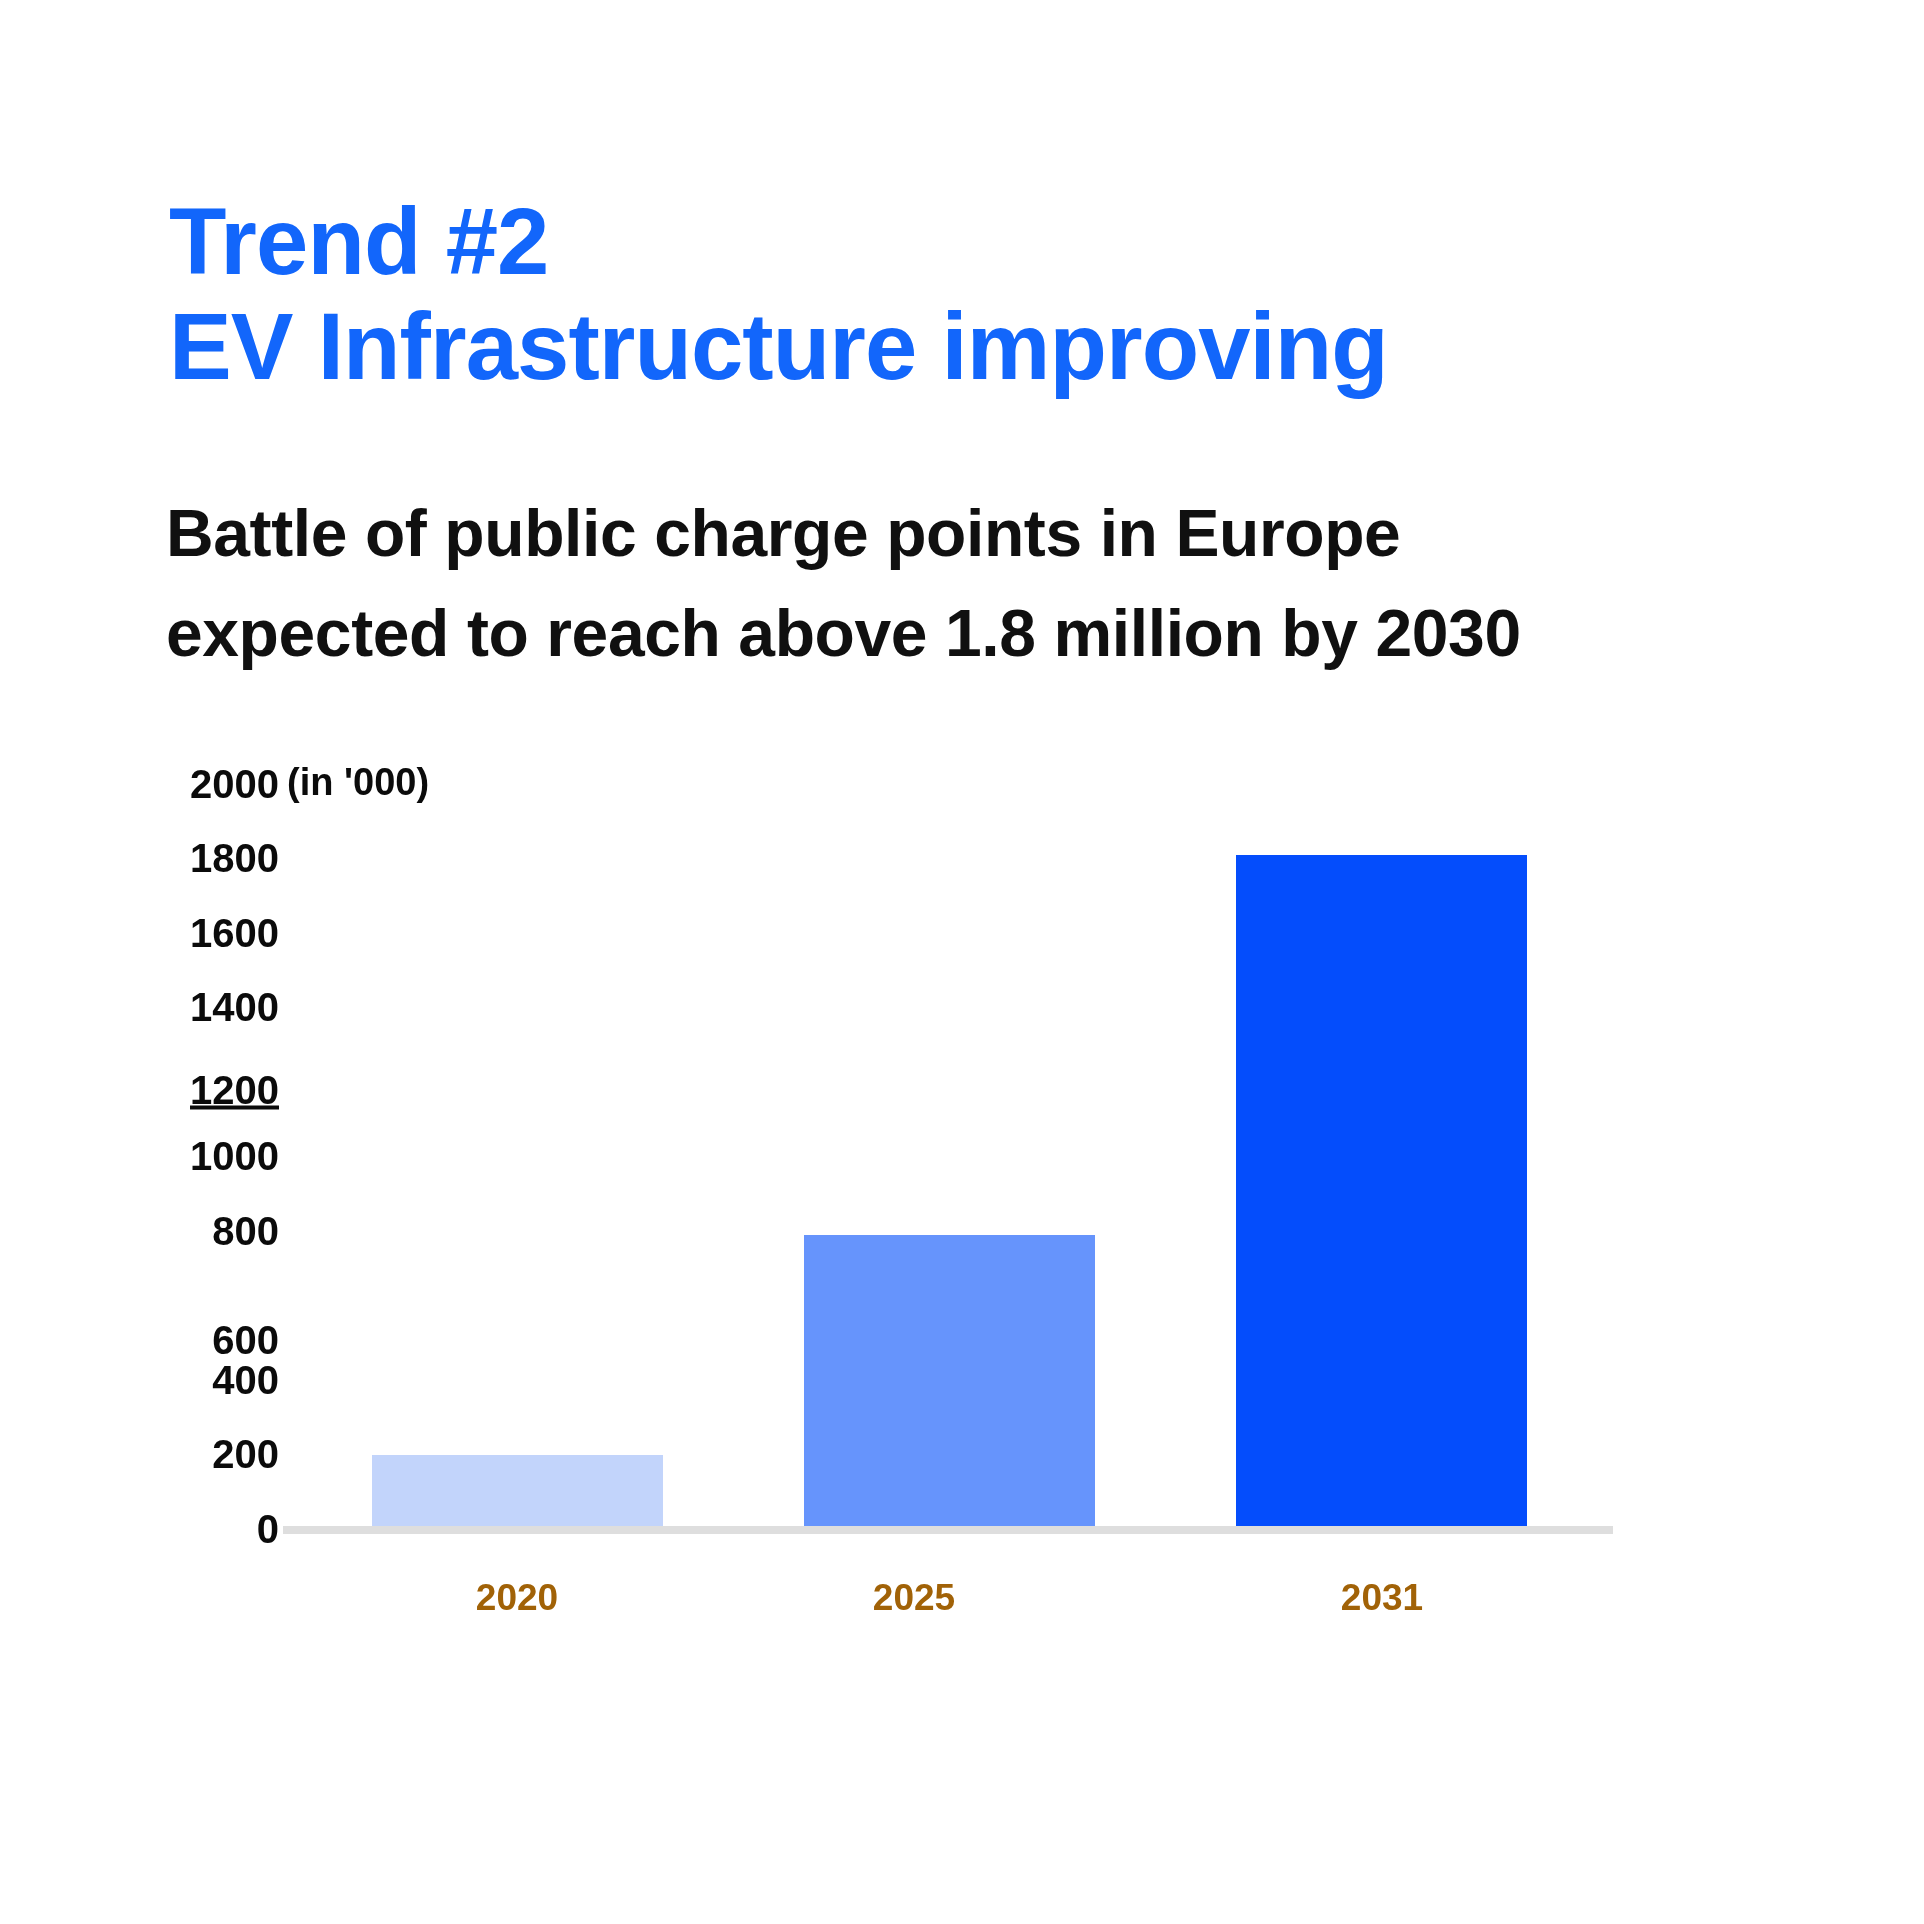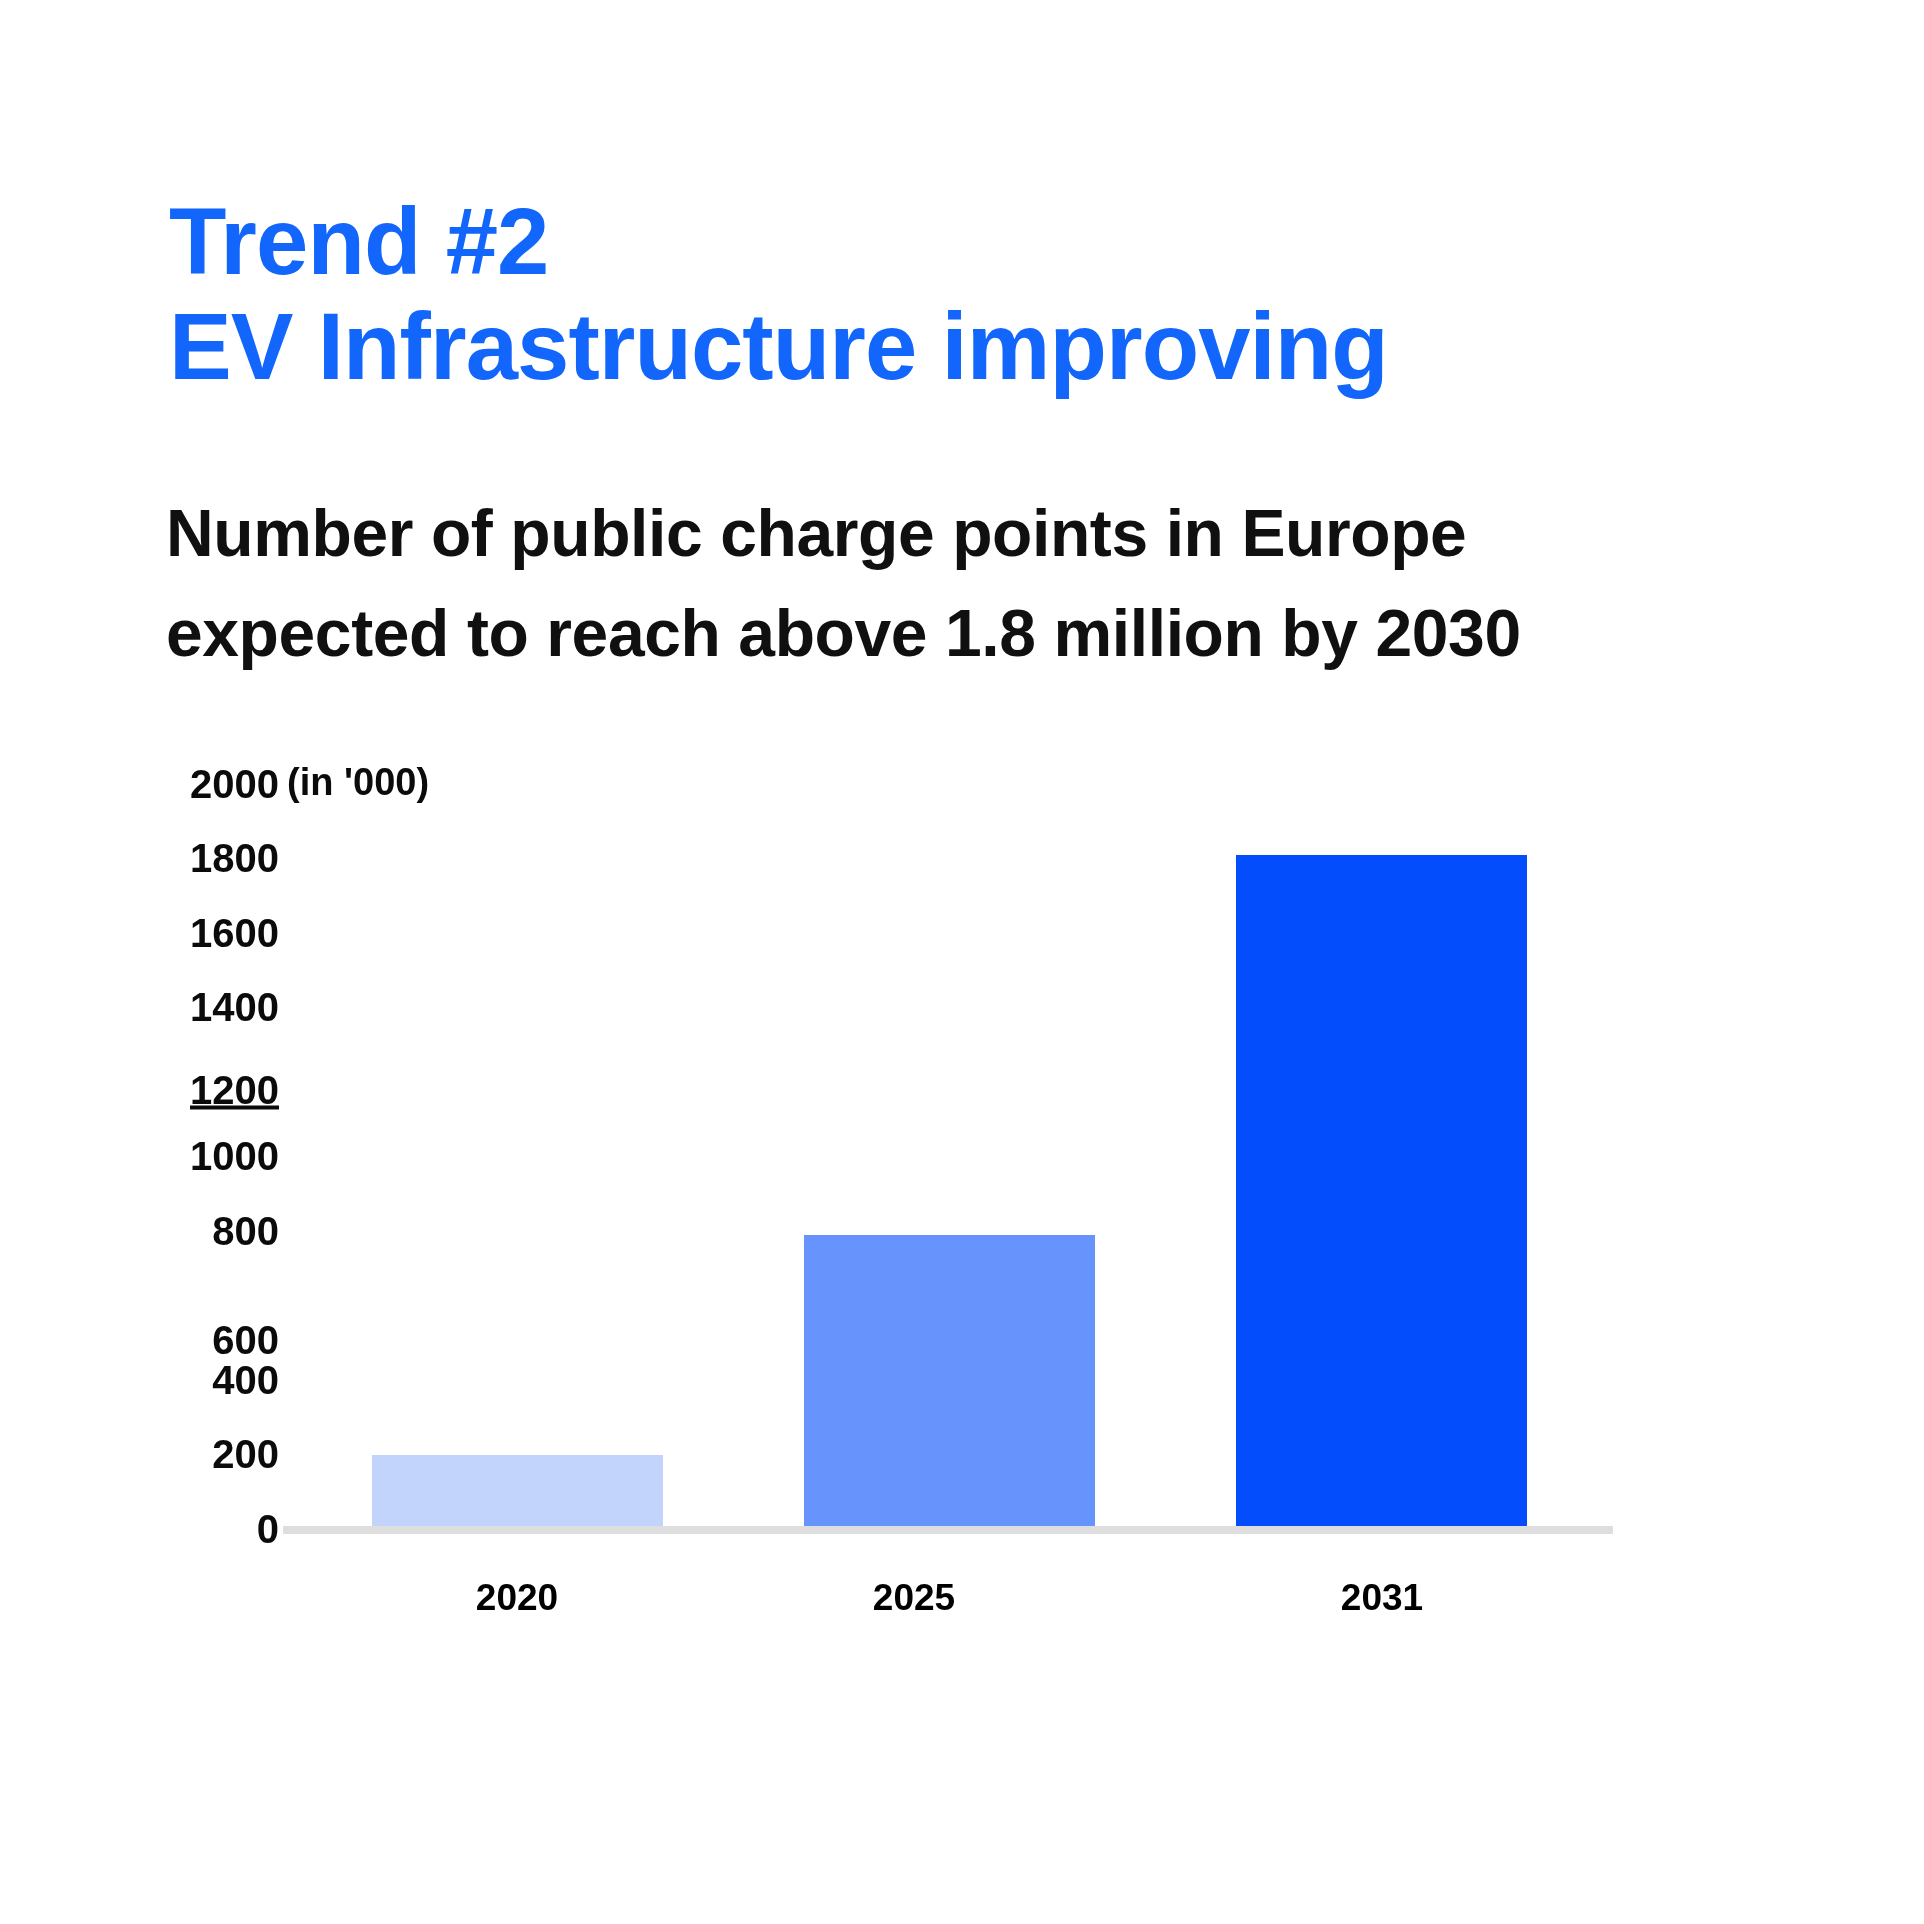--- a/index.html
+++ b/index.html
@@ -118,21 +118,21 @@
     left: 283px;
     top: 1577px;
     width: 1330px;
     height: 62px;
   }
   .x-tick {
     position: absolute;
     text-align: center;
     font-size: 37px;
     font-weight: 700;
-    color: #000000;
+    color: #a16207;
     white-space: nowrap;
     transform: translateX(-50%);
   }
 
   
   .source {
     position: absolute;
     left: 178px;
     top: 1709px;
     font-size: 45px;
@@ -146,21 +146,21 @@
 <body>
 
 <div class="slide">
 
   <div class="heading">
     <div class="title-line">Trend #2</div>
     <div class="title-line">EV Infrastructure improving</div>
   </div>
 
   <div class="subtitle">
-    <div class="subtitle-line">Number of public charge points in Europe</div>
+    <div class="subtitle-line">Battle of public charge points in Europe</div>
     <div class="subtitle-line">expected to reach above 1.8 million by 2030</div>
   </div>
 
   <div class="chart">
 
     <div class="unit-note">(in '000)</div>
 
     <div class="y-axis-labels" id="y-axis-labels">
         <div class="y-tick" style="top: 745px;">0</div>
         <div class="y-tick" style="top: 670px;">200</div>

